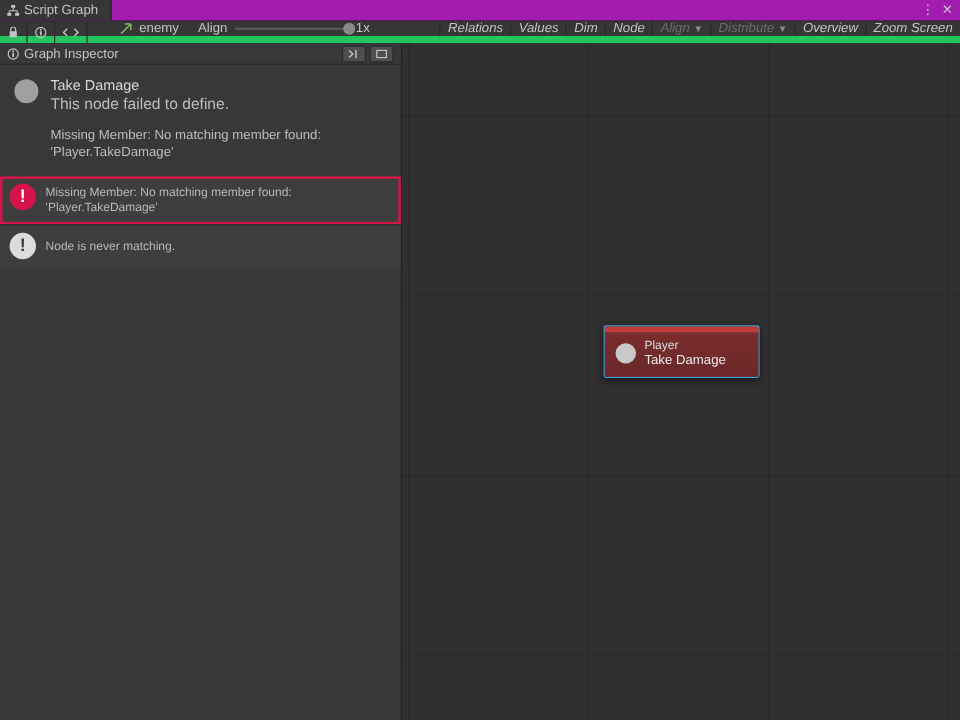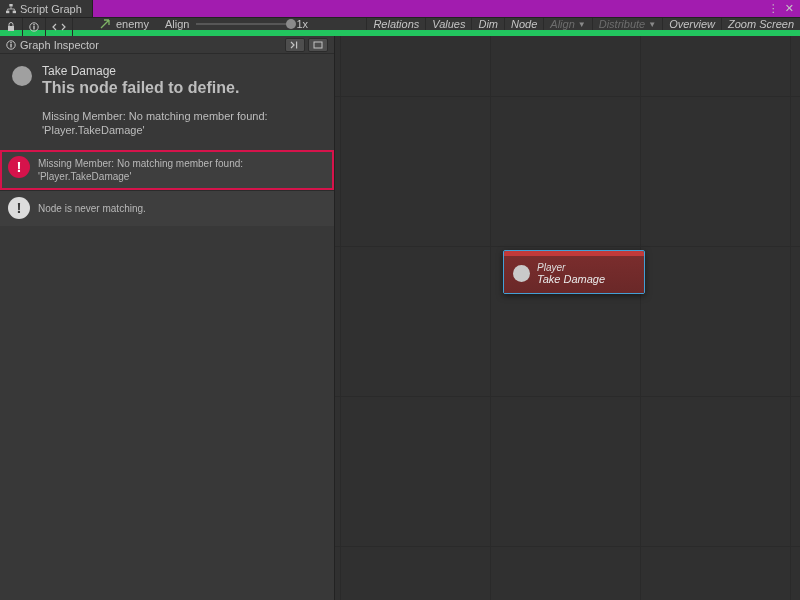--- a/index.html
+++ b/index.html
@@ -29,35 +29,35 @@
   .inspector { width: 335px; background: #383838; display: flex; flex-direction: column; border-right: 1px solid #222; }
   .insp-header { height: 18px; background: #383838; display: flex; align-items: center; padding: 0 6px; border-bottom: 1px solid #2b2b2b; }
   .insp-header .spacer { flex: 1; }
   .insp-header .btn { width: 20px; height: 14px; background: #4e4e4e; border: 1px solid #2b2b2b; border-radius: 2px; display: flex; align-items: center; justify-content: center; margin-left: 3px; }
 
   .insp-section { padding: 10px 12px 12px 12px; }
   .insp-node { display: flex; gap: 10px; align-items: flex-start; }
   .node-dot { width: 20px; height: 20px; border-radius: 50%; background: #a0a0a0; margin-top: 2px; flex-shrink: 0; }
   .node-info { flex: 1; }
   .node-title { font-size: 12px; color: #d8d8d8; margin-bottom: 1px; }
-  .node-sub { font-size: 16px; color: #bdbdbd; font-weight: bold; }
+  .node-sub { font-size: 13px; color: #bdbdbd; }
   .node-detail { margin-top: 12px; font-size: 11px; color: #bdbdbd; line-height: 1.3; }
 
   .msg-row { display: flex; align-items: flex-start; gap: 8px; padding: 6px 10px 7px 8px; background: #3e3e3e; border-top: 1px solid #2b2b2b; }
   .msg-row.hl { border: 2px solid #d6134b; padding: 4px 8px 5px 6px; }
   .msg-icon { width: 22px; height: 22px; border-radius: 50%; display: flex; align-items: center; justify-content: center; flex-shrink: 0; font-weight: bold; font-size: 15px; }
   .err { background: #d6134b; color: #fff; }
   .info { background: #dcdcdc; color: #3a3a3a; }
   .msg-text { font-size: 10px; color: #b8b8b8; line-height: 1.3; padding-top: 1px; }
 
   .canvas { flex: 1; position: relative; background: #303030; overflow: hidden; }
   .gridline-v { position: absolute; top: 0; bottom: 0; width: 1px; background: #2a2a2a; }
   .gridline-h { position: absolute; left: 0; right: 0; height: 1px; background: #2a2a2a; }
 
-  .node { position: absolute; left: 168px; top: 214px; width: 142px; border-radius: 2px; border: 1px solid #43a0d6; background: #4a4a4a; box-shadow: 0 2px 6px rgba(0,0,0,0.5); font-style: italic; }
+  .node { position: absolute; left: 168px; top: 235px; width: 130px; border-radius: 2px; border: 1px solid #43a0d6; background: #4a4a4a; box-shadow: 0 2px 6px rgba(0,0,0,0.5); }
   .node-topbar { height: 5px; background: #c23a3a; border-top-left-radius: 2px; border-top-right-radius: 2px; }
   .node-content { display: flex; align-items: center; gap: 7px; padding: 6px 9px 8px 9px; background: linear-gradient(#7a2d2d,#6a2828); }
   .node-content .dot { width: 17px; height: 17px; border-radius: 50%; background: #c9c9c9; flex-shrink: 0; }
   .node-labels .l1 { font-size: 10px; color: #dedede; line-height: 1.1; }
   .node-labels .l2 { font-size: 11px; color: #eaeaea; line-height: 1.1; }
 </style>
 </head>
 <body>
 
 <div class="window">

